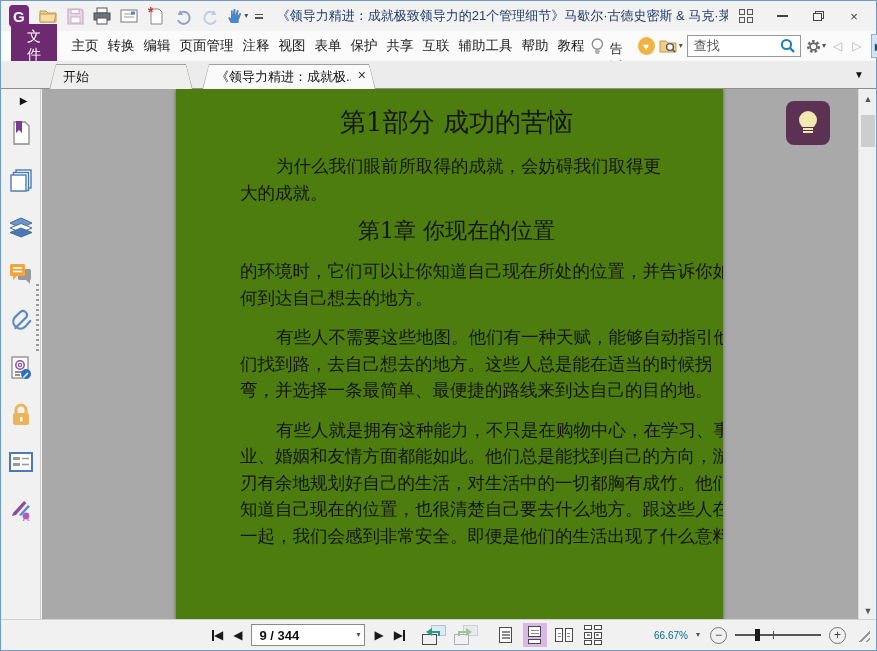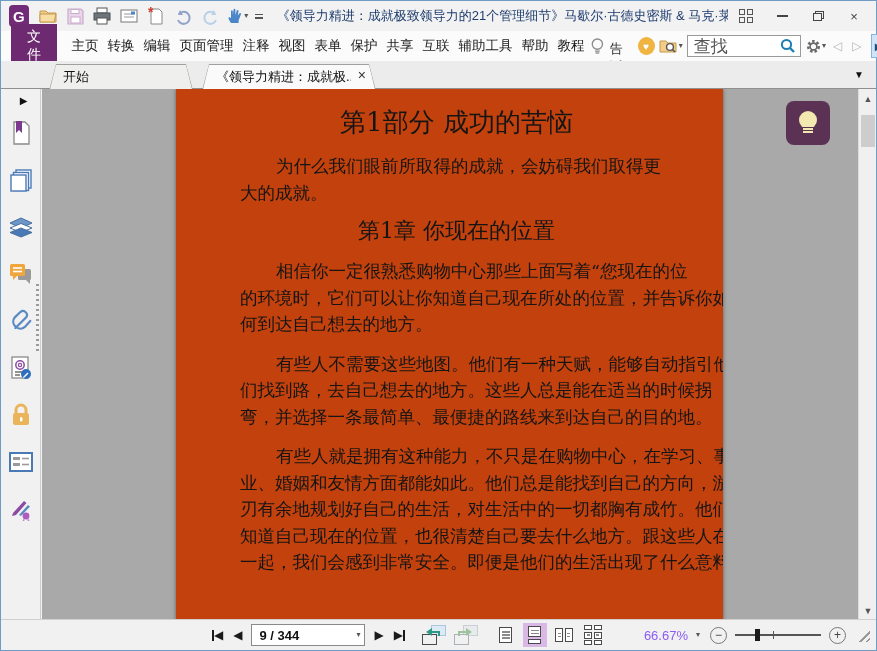--- a/index.html
+++ b/index.html
@@ -27,21 +27,21 @@
   .restore-ico .r2 { right:0; top:0; width:9px; height:8px; }
 
   
   .menubar { position:absolute; left:0; top:30px; width:100%; height:30px; background:#fbfbfb; display:flex; align-items:center; padding:0 2px 0 10px; }
   .file-btn { background:#6e2a70; color:#fff; font-size:14px; padding:4px 16px; margin-right:10px; }
   .menu-item { font-size:13.5px; color:#1a1a1a; padding:4px 4.5px; white-space:nowrap; }
   .menu-right { margin-left:auto; display:flex; align-items:center; gap:4px; }
   .tell-label { color:#333; font-size:13px;margin-top:24px; }
   .heart-ico { width:18px; height:18px; border-radius:50%; background:#f0b441; color:#fff; font-size:10px; display:flex; align-items:center; justify-content:center; }
   .search-box { display:flex; align-items:center; width:122px; height:22px; background:#fff; border:1px solid #9a9a9a; padding:0 4px 0 6px; }
-  .search-box span { color:#555; font-size:17px; flex:1; }
+  .search-box span { color:#555; font-size:13px; flex:1; }
   .navtri { color:#b5b5b5; font-size:12px; padding:0 3px; }
   .go-btn { width:17px; height:24px; background:#cfe4f8; border:1px solid #8ab2dd; color:#1a4f7c; font-size:10px; display:flex; align-items:center; justify-content:center; margin-left:2px; }
 
   
   .tabbar { position:absolute; left:0; top:60px; width:100%; height:28px; background:#ececec; border-bottom:1px solid #8f8f8f; }
   .tab { position:absolute; top:3px; height:42px; }
   .tab-start { left:44px; width:152px; }
   .tab-doc { left:197px; width:182px; }
   .tab-shape { position:absolute; inset:0; background:#a0a0a0; clip-path:polygon(0 100%,11px 0,calc(100% - 11px) 0,100% 100%); }
   .tab-shape-inner { position:absolute; left:1px; right:1px; top:1px; bottom:0; background:#efefee; clip-path:polygon(0 100%,10px 0,calc(100% - 10px) 0,100% 100%); }
@@ -51,21 +51,21 @@
   .tab-list-btn { position:absolute; right:12px; top:8px; font-size:10px; color:#111; }
 
   
   .main { position:absolute; left:0; top:88px; width:100%; height:532px; }
   .sidebar { position:absolute; left:0; top:0; width:40px; height:100%; background:#f1f1f2; border-right:1px solid #cdcdcd; display:flex; flex-direction:column; align-items:center; }
   .sb-expand { margin:6px 0 14px 6px; font-size:10px; color:#111; align-self:center; }
   .sb-ico { width:26px; height:26px; margin-bottom:21px; display:flex; align-items:center; justify-content:center; position:relative; }
   .sb-handle { position:absolute; right:1px; top:195px; width:3px; height:70px; background:repeating-linear-gradient(to bottom,#9a9a9a 0 2px,transparent 2px 5px); }
 
   .content { position:absolute; left:41px; top:0; right:18px; height:100%; background:#a9a9aa; overflow:hidden; }
-  .page { position:absolute; left:134px; top:0; width:547px; height:532px; background:#c2410c; box-shadow:0 0 4px rgba(0,0,0,.45); padding:12px 30px 0 64px; overflow:hidden; }
+  .page { position:absolute; left:134px; top:0; width:547px; height:532px; background:#4d7c0f; box-shadow:0 0 4px rgba(0,0,0,.45); padding:12px 30px 0 64px; overflow:hidden; }
   .doc { font-family:"DejaVu Serif","Liberation Serif",serif; color:#151515; }
   .doc h1 { font-size:26px; font-weight:normal; text-align:center; margin:4px 20px 12px 0; white-space:nowrap; }
   .doc h2 { font-size:22px; font-weight:normal; text-align:center; margin:10px 20px 12px 0; white-space:nowrap; }
   .ln { font-size:17.5px; line-height:26.5px; white-space:nowrap; }
   .ind { padding-left:36px; }
   .gap { margin-top:13px; }
   .bulb-btn { position:absolute; right:28px; top:12px; width:44px; height:44px; background:#5c3254; border-radius:8px; display:flex; align-items:center; justify-content:center; }
   .bulb { position:relative; width:18px; height:24px; }
   .bulb .globe { position:absolute; left:0; top:0; width:18px; height:18px; border-radius:50%; background:#f2e8b0; }
   .bulb .base { position:absolute; left:4px; top:16px; width:10px; height:7px; background:#f2e8b0; border-top:1px solid #5c3254; }
@@ -88,21 +88,21 @@
   .vh .front { position:absolute; left:0; bottom:0; width:15px; height:11px; border:1.5px solid #4a4a4a; background:#f1f1f1; }
   .vh.dis .back { border-color:#c9cfd4; background:#e8ebee; }
   .vh.dis .front { border-color:#aab1b7; }
   .vh svg { position:absolute; left:3px; top:2px; }
   .layouts { display:flex; align-items:center; margin-left:16px; gap:5px; }
   .lay { width:24px; height:24px; display:flex; align-items:center; justify-content:center; }
   .lay.active { background:#d9b8e6; }
   .pg-ico { border:1.5px solid #4a4a4a; background:#fff; display:flex; flex-direction:column; justify-content:center; gap:1.5px; padding:1.5px; }
   .pg-ico i { display:block; height:1.5px; background:#8a8a8a; }
   .zoom-group { margin-left:auto; display:flex; align-items:center; }
-  .zoom-text { font-size:13px; color:#8b5cf6; }
+  .zoom-text { font-size:10px; color:#0369a1; }
   .circ { width:17px; height:17px; border:1px solid #777; border-radius:50%; color:#444; font-size:12px; display:flex; align-items:center; justify-content:center; line-height:1; margin:0 4px; }
   .slider { position:relative; width:86px; height:16px; margin:0 4px; }
   .slider .track { position:absolute; left:0; right:0; top:7px; height:2px; background:#555; }
   .slider .tick { position:absolute; left:38px; top:4px; width:1px; height:8px; background:#555; }
   .slider .thumb { position:absolute; left:20px; top:2px; width:5px; height:12px; background:#1a1a1a; }
   .grip { width:14px; height:14px; margin-left:6px; background:repeating-linear-gradient(135deg,transparent 0 3px,#999 3px 4.5px); clip-path:polygon(100% 0,100% 100%,0 100%); }
 
   
   svg { display:block; }
 </style>
@@ -346,21 +346,20 @@
       <div class="sb-handle"></div>
     </div>
 
     <div class="content">
       <div class="page">
         <div class="doc">
           <h1>第1部分 成功的苦恼</h1>
           <div class="ln ind gap">为什么我们眼前所取得的成就，会妨碍我们取得更</div>
           <div class="ln">大的成就。</div>
           <h2>第1章 你现在的位置</h2>
-          <div class="ln ind">相信你一定很熟悉购物中心那些上面写着“您现在的位</div>
           <div class="ln">的环境时，它们可以让你知道自己现在所处的位置，并告诉你如</div>
           <div class="ln">何到达自己想去的地方。</div>
           <div class="ln ind gap">有些人不需要这些地图。他们有一种天赋，能够自动指引他</div>
           <div class="ln">们找到路，去自己想去的地方。这些人总是能在适当的时候拐</div>
           <div class="ln">弯，并选择一条最简单、最便捷的路线来到达自己的目的地。</div>
           <div class="ln ind gap">有些人就是拥有这种能力，不只是在购物中心，在学习、事</div>
           <div class="ln">业、婚姻和友情方面都能如此。他们总是能找到自己的方向，游</div>
           <div class="ln">刃有余地规划好自己的生活，对生活中的一切都胸有成竹。他们</div>
           <div class="ln">知道自己现在的位置，也很清楚自己要去什么地方。跟这些人在</div>
           <div class="ln">一起，我们会感到非常安全。即便是他们的生活出现了什么意料</div>

